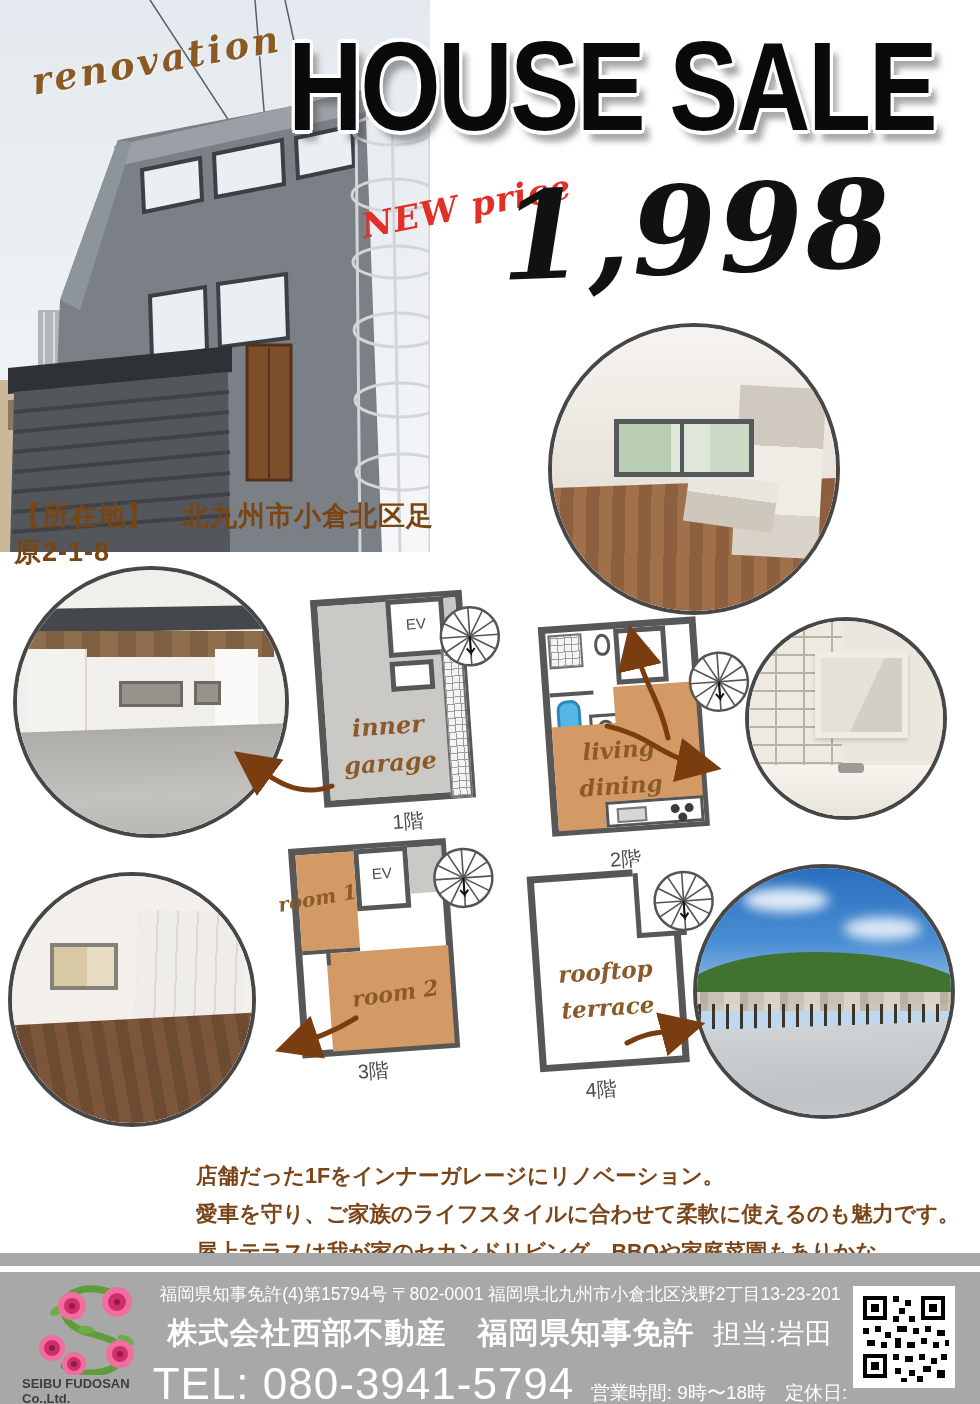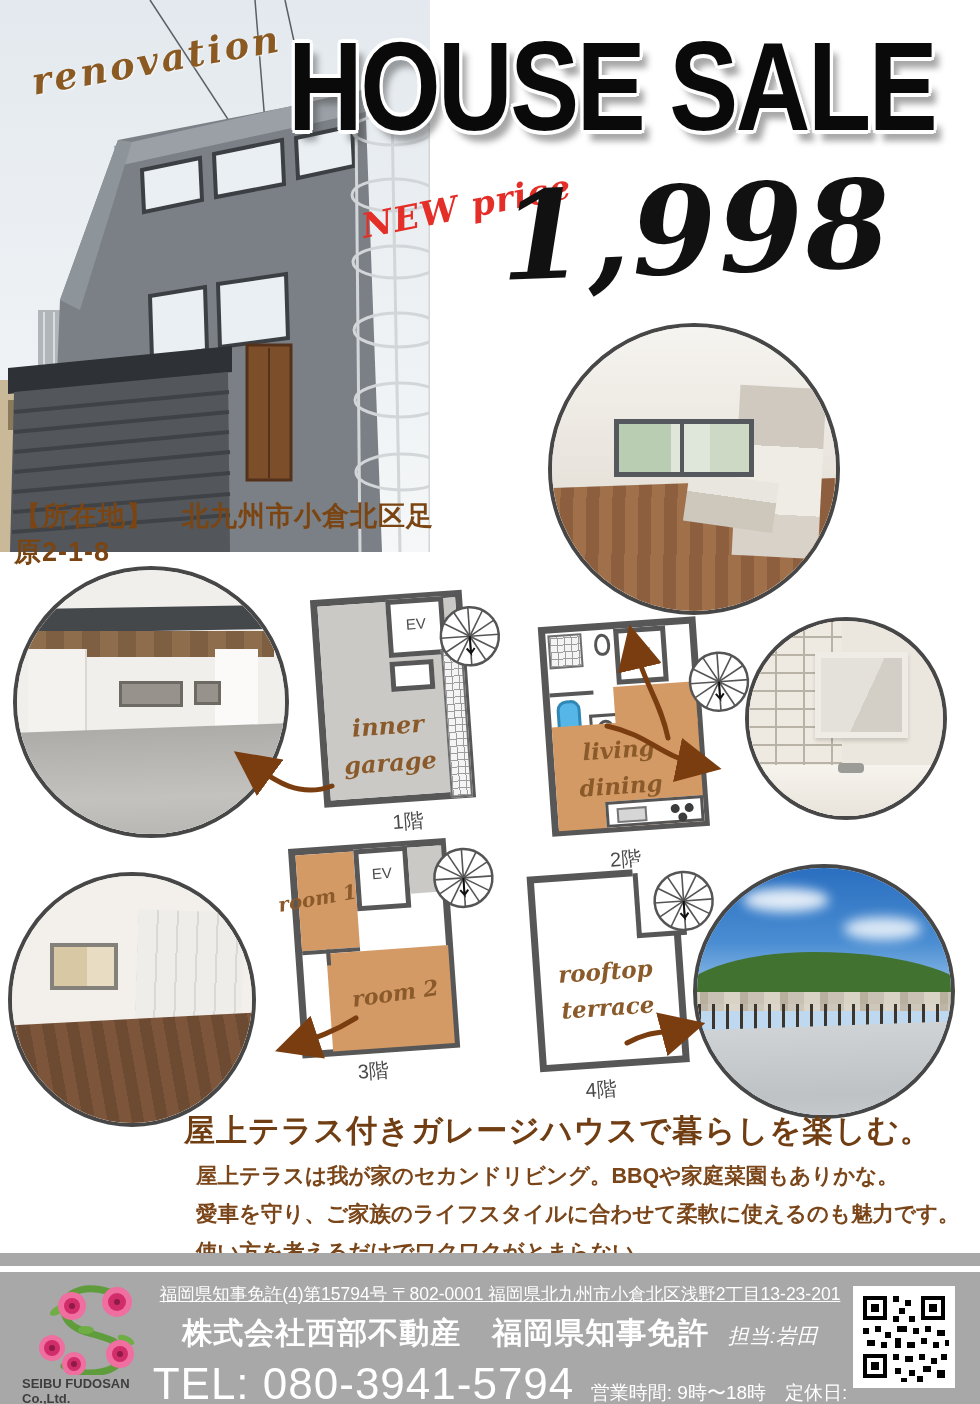--- a/index.html
+++ b/index.html
@@ -138,24 +138,24 @@
   #body-text { position:absolute; left:196px; top:1157px; font-size:21.5px; font-weight:bold;
     color:#7a4518; line-height:38px; }
 
   
   #divider-bar { position:absolute; left:0; top:1253px; width:980px; height:13px; background:#a8a8a8; }
   #footer { position:absolute; left:0; top:1272px; width:980px; height:132px; background:#a8a8a8; }
   #footer-logo { position:absolute; left:22px; top:8px; width:140px; height:118px; }
   #logo-text { position:absolute; left:0px; top:96px; width:150px; font-size:13px; font-weight:bold;
     color:#3e3e3e; letter-spacing:0px; }
   #footer-center { position:absolute; left:150px; top:10px; width:700px; text-align:center; color:#fff; }
-  #license-line { font-size:17.5px; letter-spacing:0px;text-decoration:underline; }
+  #license-line { font-size:17.5px; letter-spacing:0px; }
   #company-line { margin-top:7px; }
   #company-name { font-size:30px; font-weight:bold; letter-spacing:1px; }
-  #agent-name { font-size:21px; margin-left:14px;font-style:italic; }
+  #agent-name { font-size:28px; margin-left:14px; }
   #tel-line { margin-top:5px; }
   #tel-number { font-size:44px; font-weight:normal; letter-spacing:1px; }
   #hours-text { font-size:19px; margin-left:12px; }
   #qr-box { position:absolute; right:25px; top:14px; width:102px; height:102px; background:#fff; }
 </style>
 </head>
 <body>
 
 <svg width="0" height="0" style="position:absolute">
   <defs>
@@ -375,24 +375,24 @@
     </defs>
     <g fill="none" stroke="#7a3d10" stroke-width="5" stroke-linecap="round">
       <path d="M332,226 C300,238 276,222 250,203" marker-end="url(#ah)"></path>
       <path d="M668,178 C660,140 643,122 634,84" marker-end="url(#ah)"></path>
       <path d="M607,166 C652,176 658,196 702,205" marker-end="url(#ah)"></path>
       <path d="M356,458 C330,474 312,479 294,485" marker-end="url(#ah)"></path>
       <path d="M627,483 C650,470 663,474 686,468" marker-end="url(#ah)"></path>
     </g>
   </svg>
 
-  <div id="headline">屋上テラス付きガレージハウスで暮らしを楽しむ。</div>
   <div id="body-text">
+    <div>店舗だった1Fをインナーガレージにリノベーション。</div>
+    <div>愛車を守り、ご家族のライフスタイルに合わせて柔軟に使えるのも魅力です。</div>
     <div>屋上テラスは我が家のセカンドリビング。BBQや家庭菜園もありかな。</div>
-    <div>愛車を守り、ご家族のライフスタイルに合わせて柔軟に使えるのも魅力です。</div>
     <div>使い方を考えるだけでワクワクがとまらない。</div>
   </div>
 
   <div id="divider-bar"></div>
   <div id="footer">
     <div id="footer-logo">
       <svg width="140" height="95" viewBox="0 0 140 95">
         <path d="M88,12 C55,2 34,18 44,38 C54,58 96,52 100,72 C104,92 62,100 42,86" fill="none" stroke="#5f9c3c" stroke-width="7" stroke-linecap="round"></path>
         <g>
           <ellipse cx="36" cy="30" rx="9" ry="4" fill="#6fae45" transform="rotate(-30 36 30)"></ellipse>

